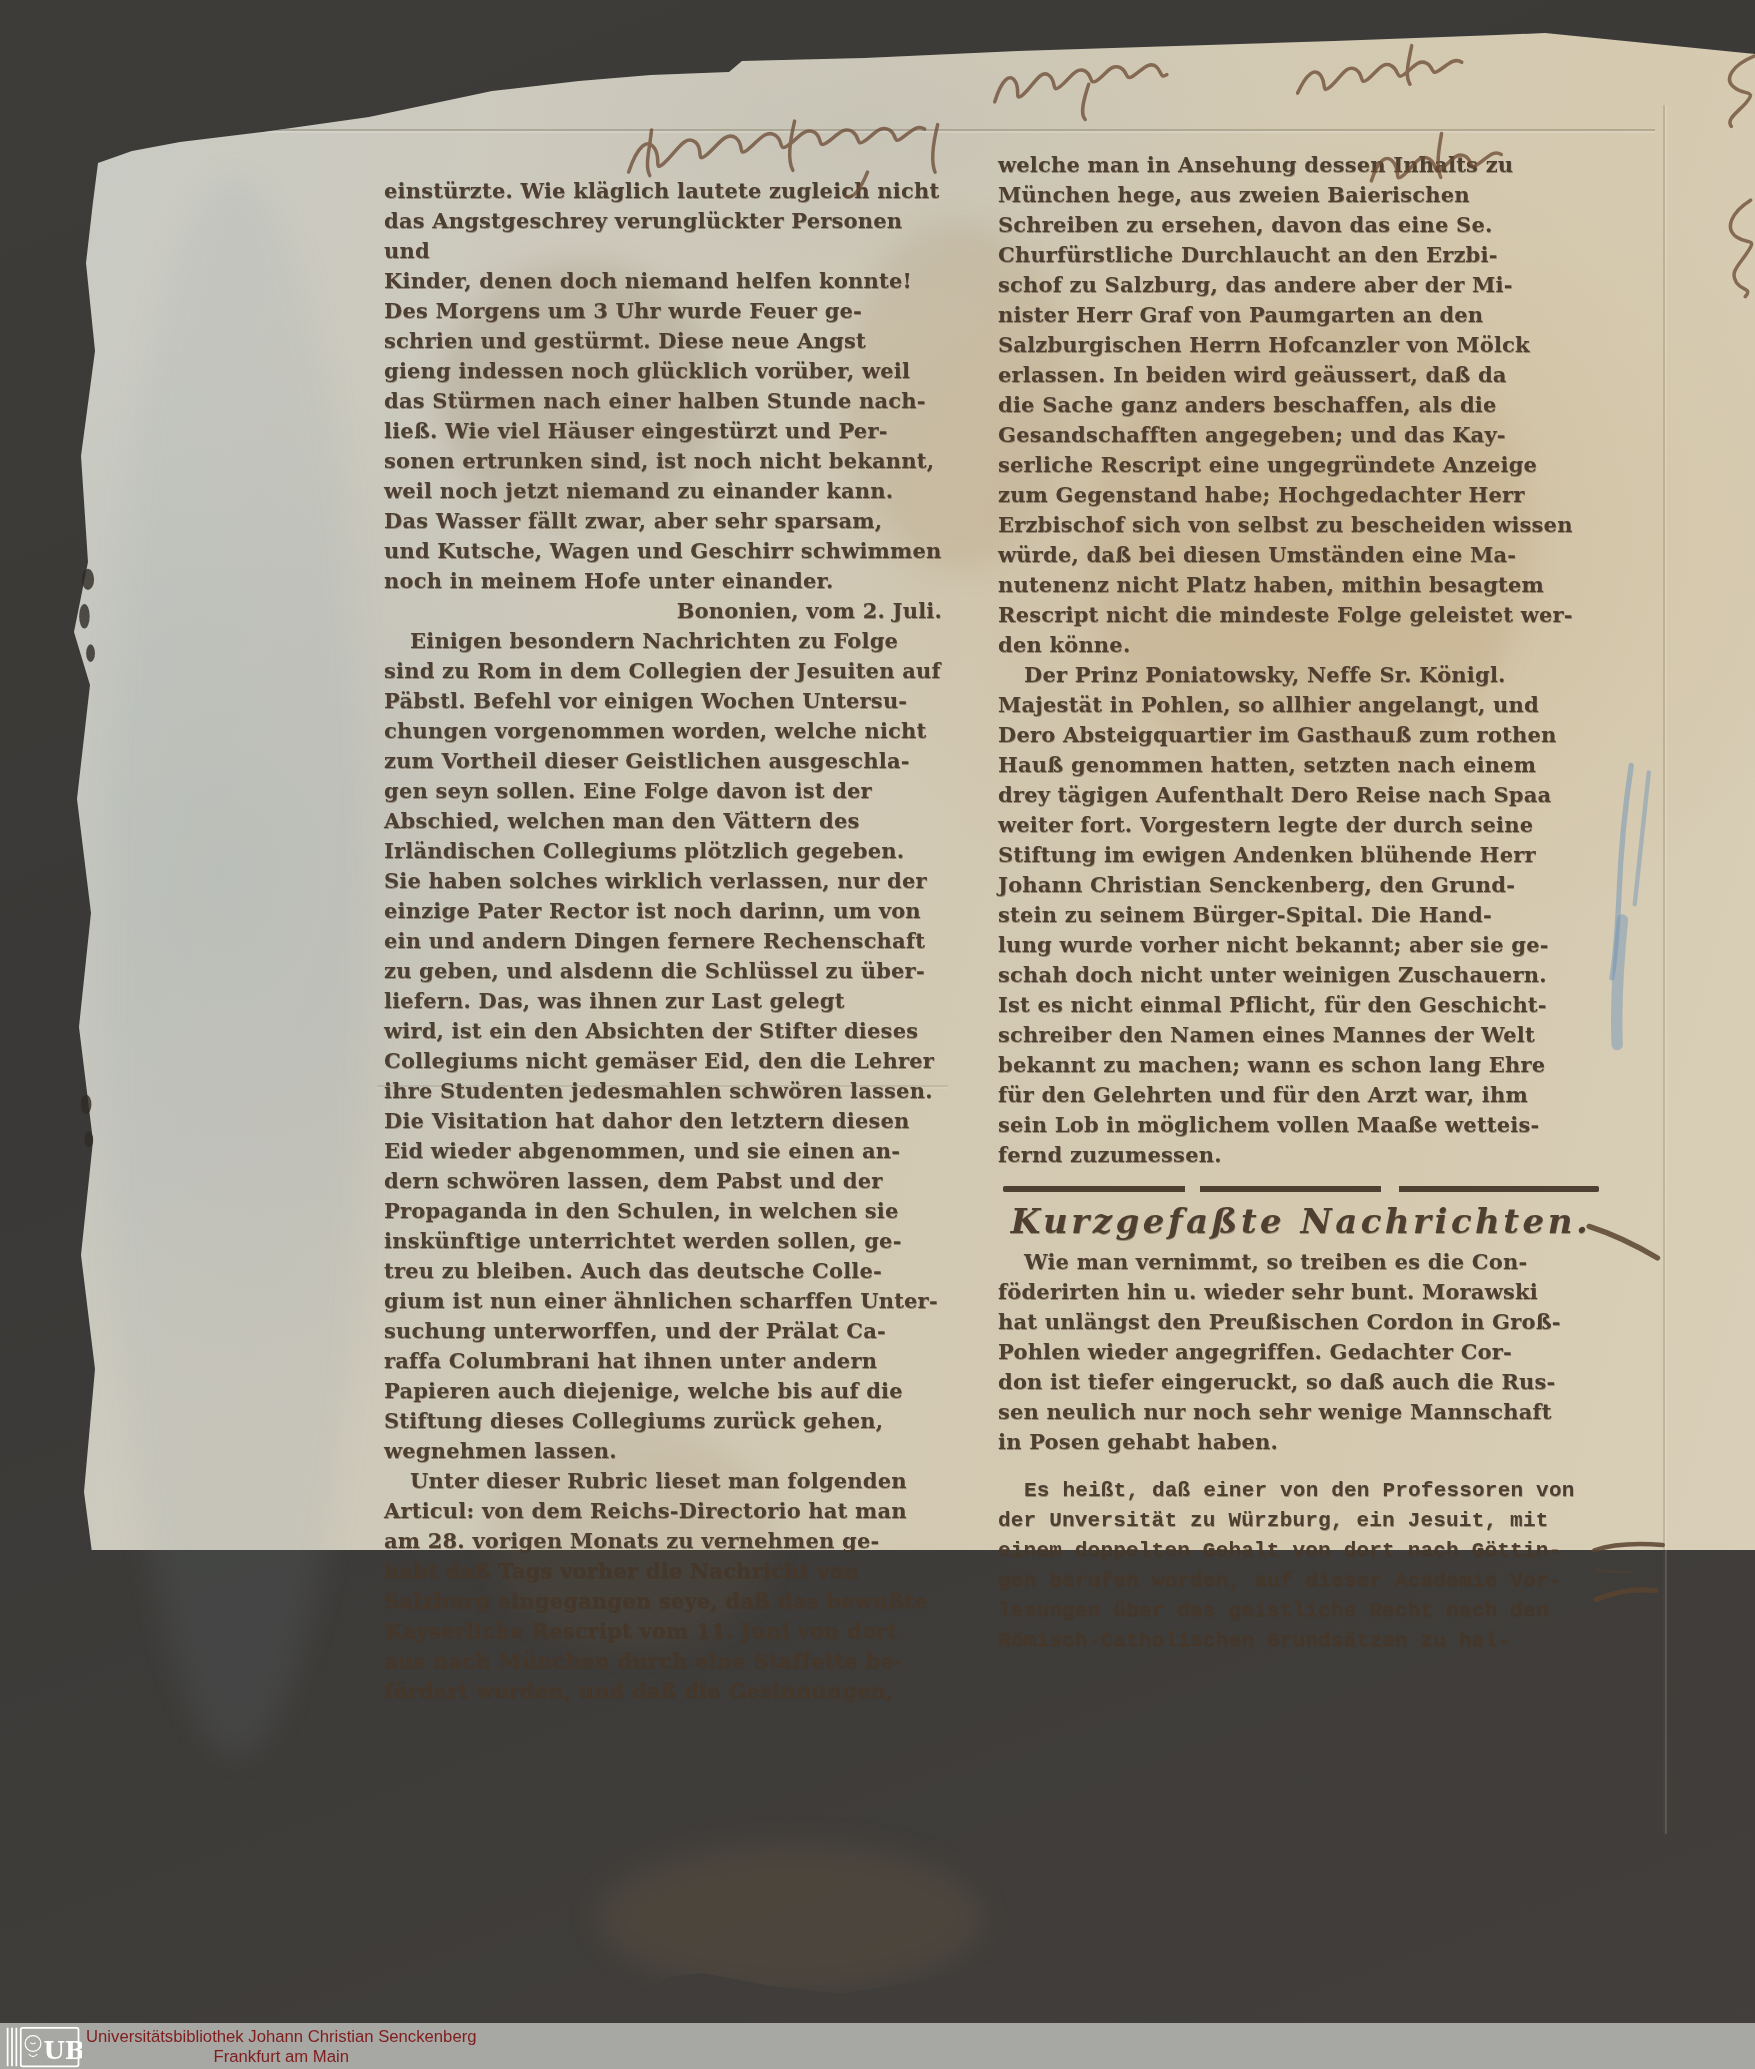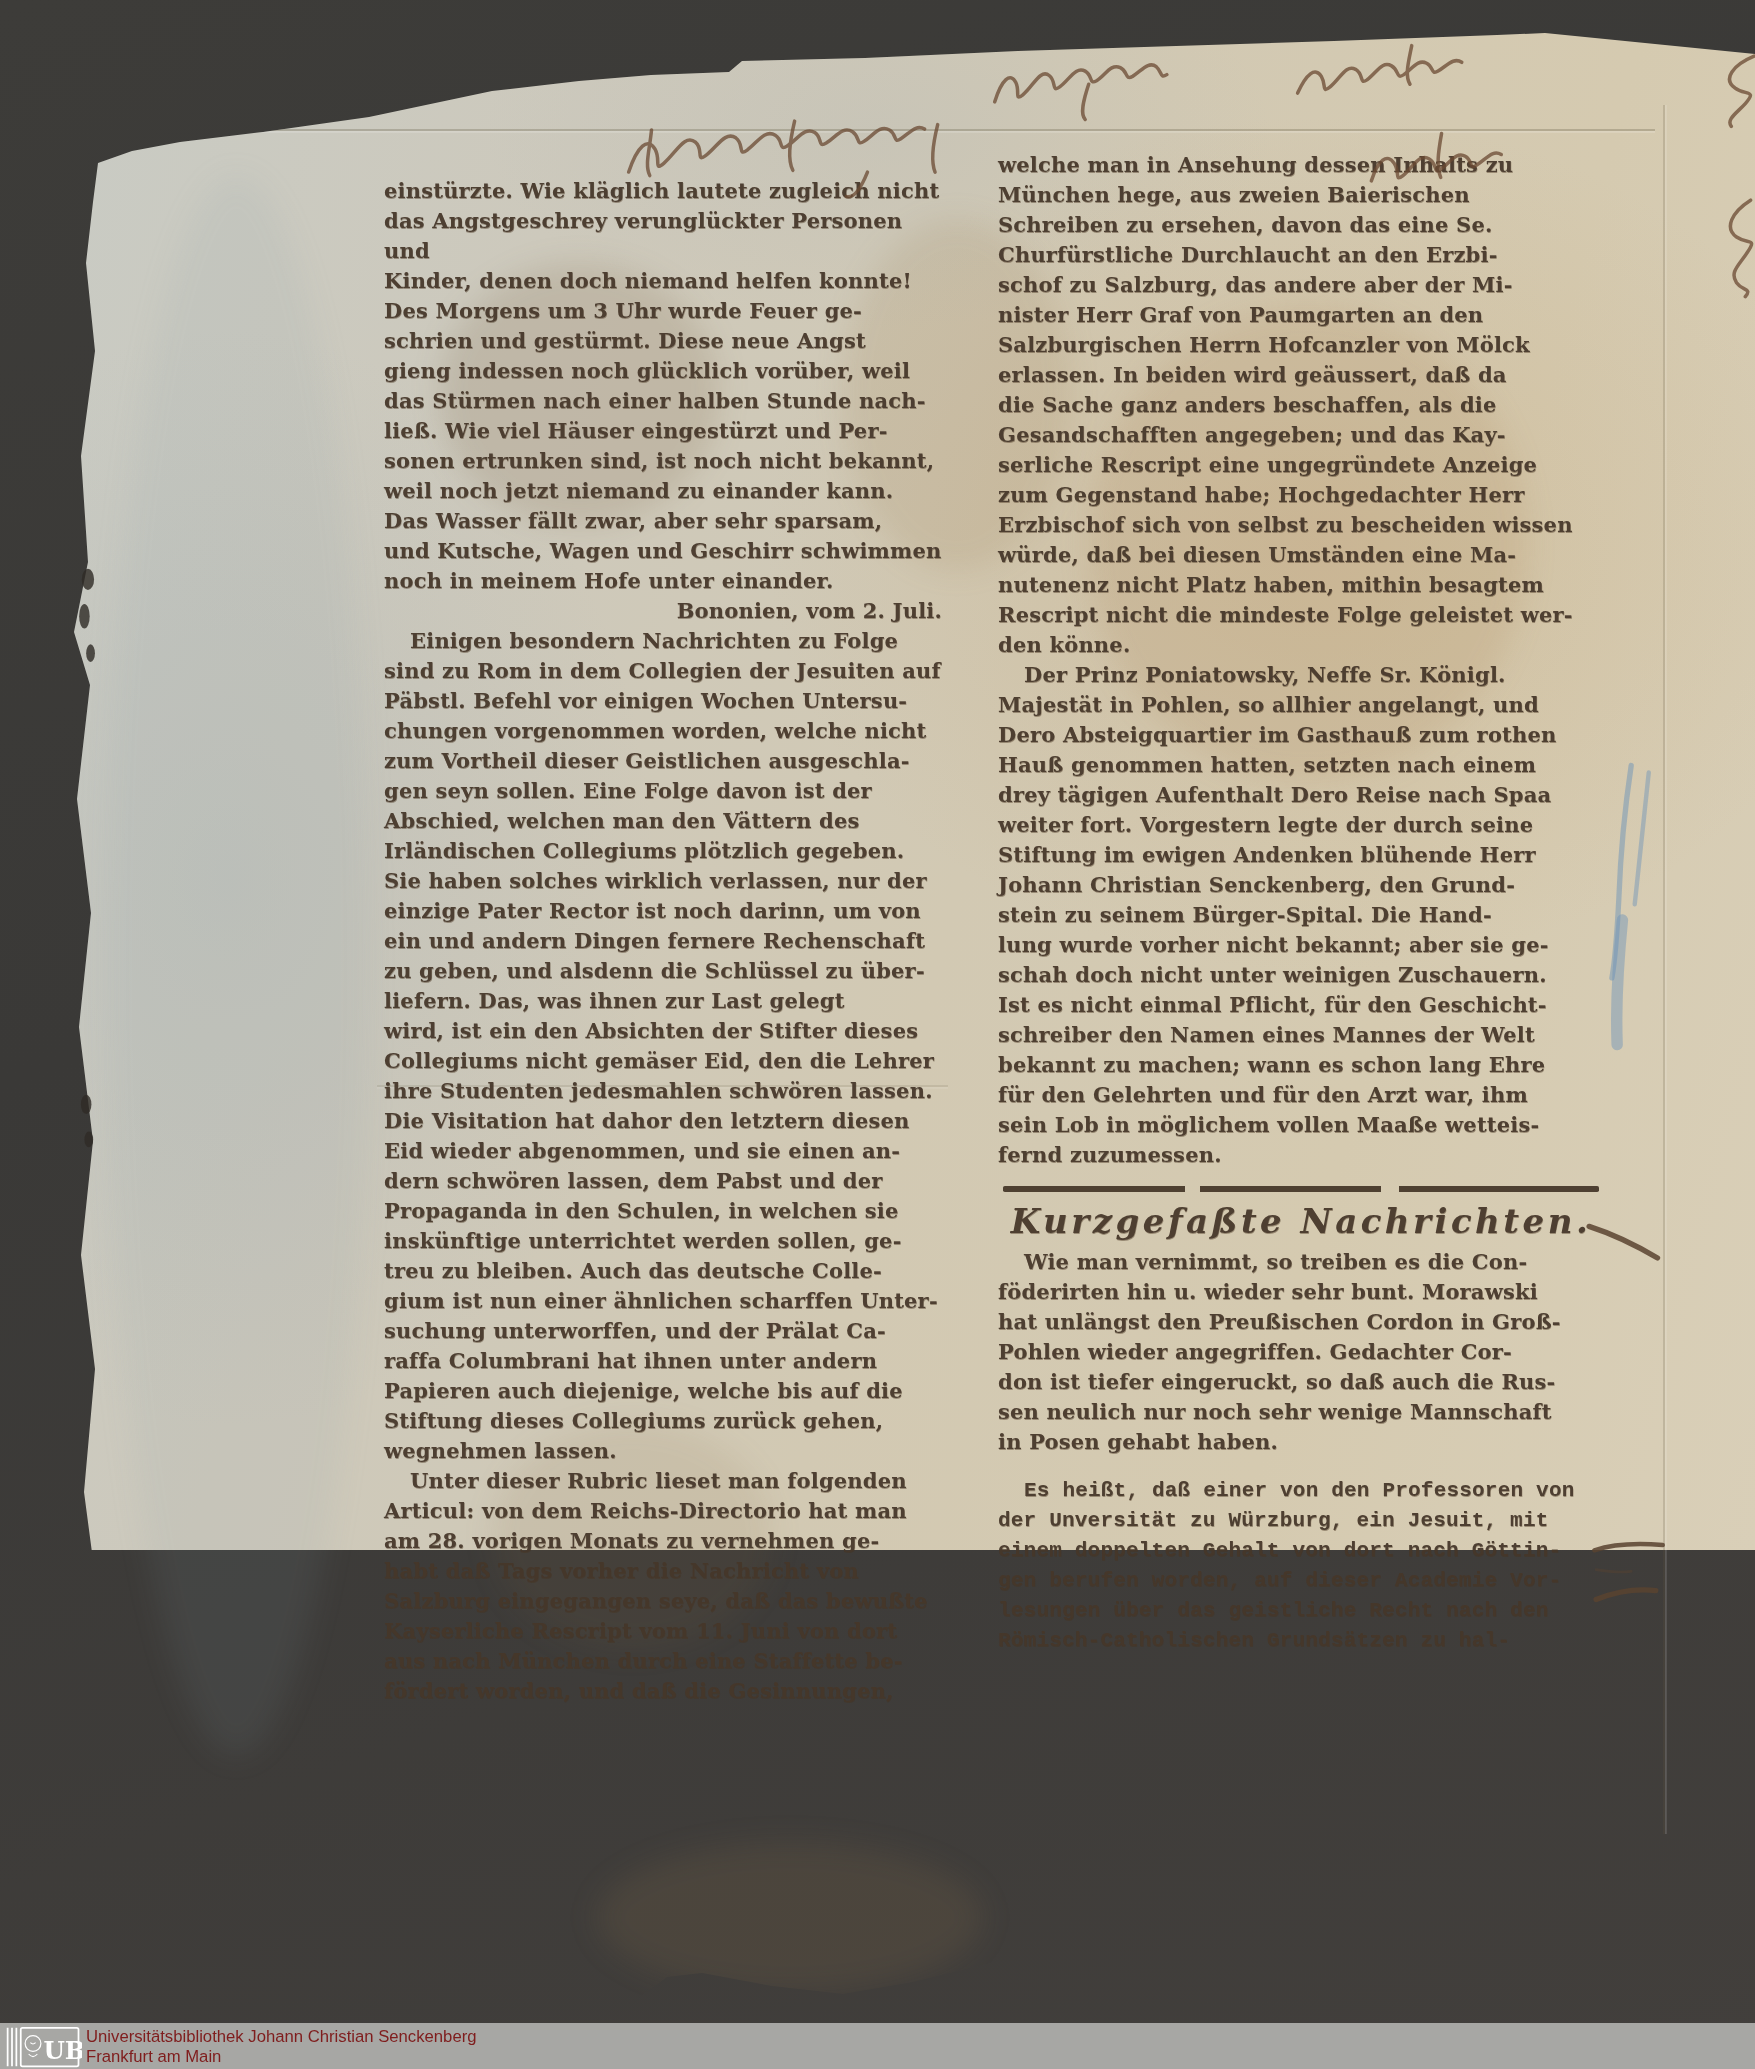--- a/index.html
+++ b/index.html
@@ -38,21 +38,21 @@
   .blk.gap{margin-top:19.3px;font-family:Liberation Mono, monospace;}
   .dateline{text-align:right;text-indent:0;}
   .section_heading{text-align:center;text-indent:0;font-size:34px;letter-spacing:3.5px;
                    margin:5.3px 0 10.5px;font-style:italic;}
   .divider{height:6.1px;margin:16px 5.3px 14px;border-radius:1.8px;
     background:linear-gradient(90deg,#46382a 0 30.5%,rgba(70,56,42,0) 30.5% 33%,
                #46382a 33% 63.5%,rgba(70,56,42,0) 63.5% 66.5%,#46382a 66.5% 100%);}
   
   .marks{position:absolute;left:0;top:0;pointer-events:none;}
   
-  .footerbar{position:absolute;left:0;bottom:0;width:1756px;height:47px;background:#a7a7a4;}
+  .footerbar{position:absolute;left:0;bottom:0;width:1756px;height:47px;background:#a7a7a4;text-align:center;}
   .foottext{position:absolute;left:86px;top:3.5px;color:#7f1d1d;
             font-family:"Liberation Sans", sans-serif;font-size:16.7px;line-height:20px;}
   .logo{position:absolute;left:5.3px;top:2.6px;}
 </style>
 </head>
 <body>
 
 <div class="stage">
 
   <div class="paper">

